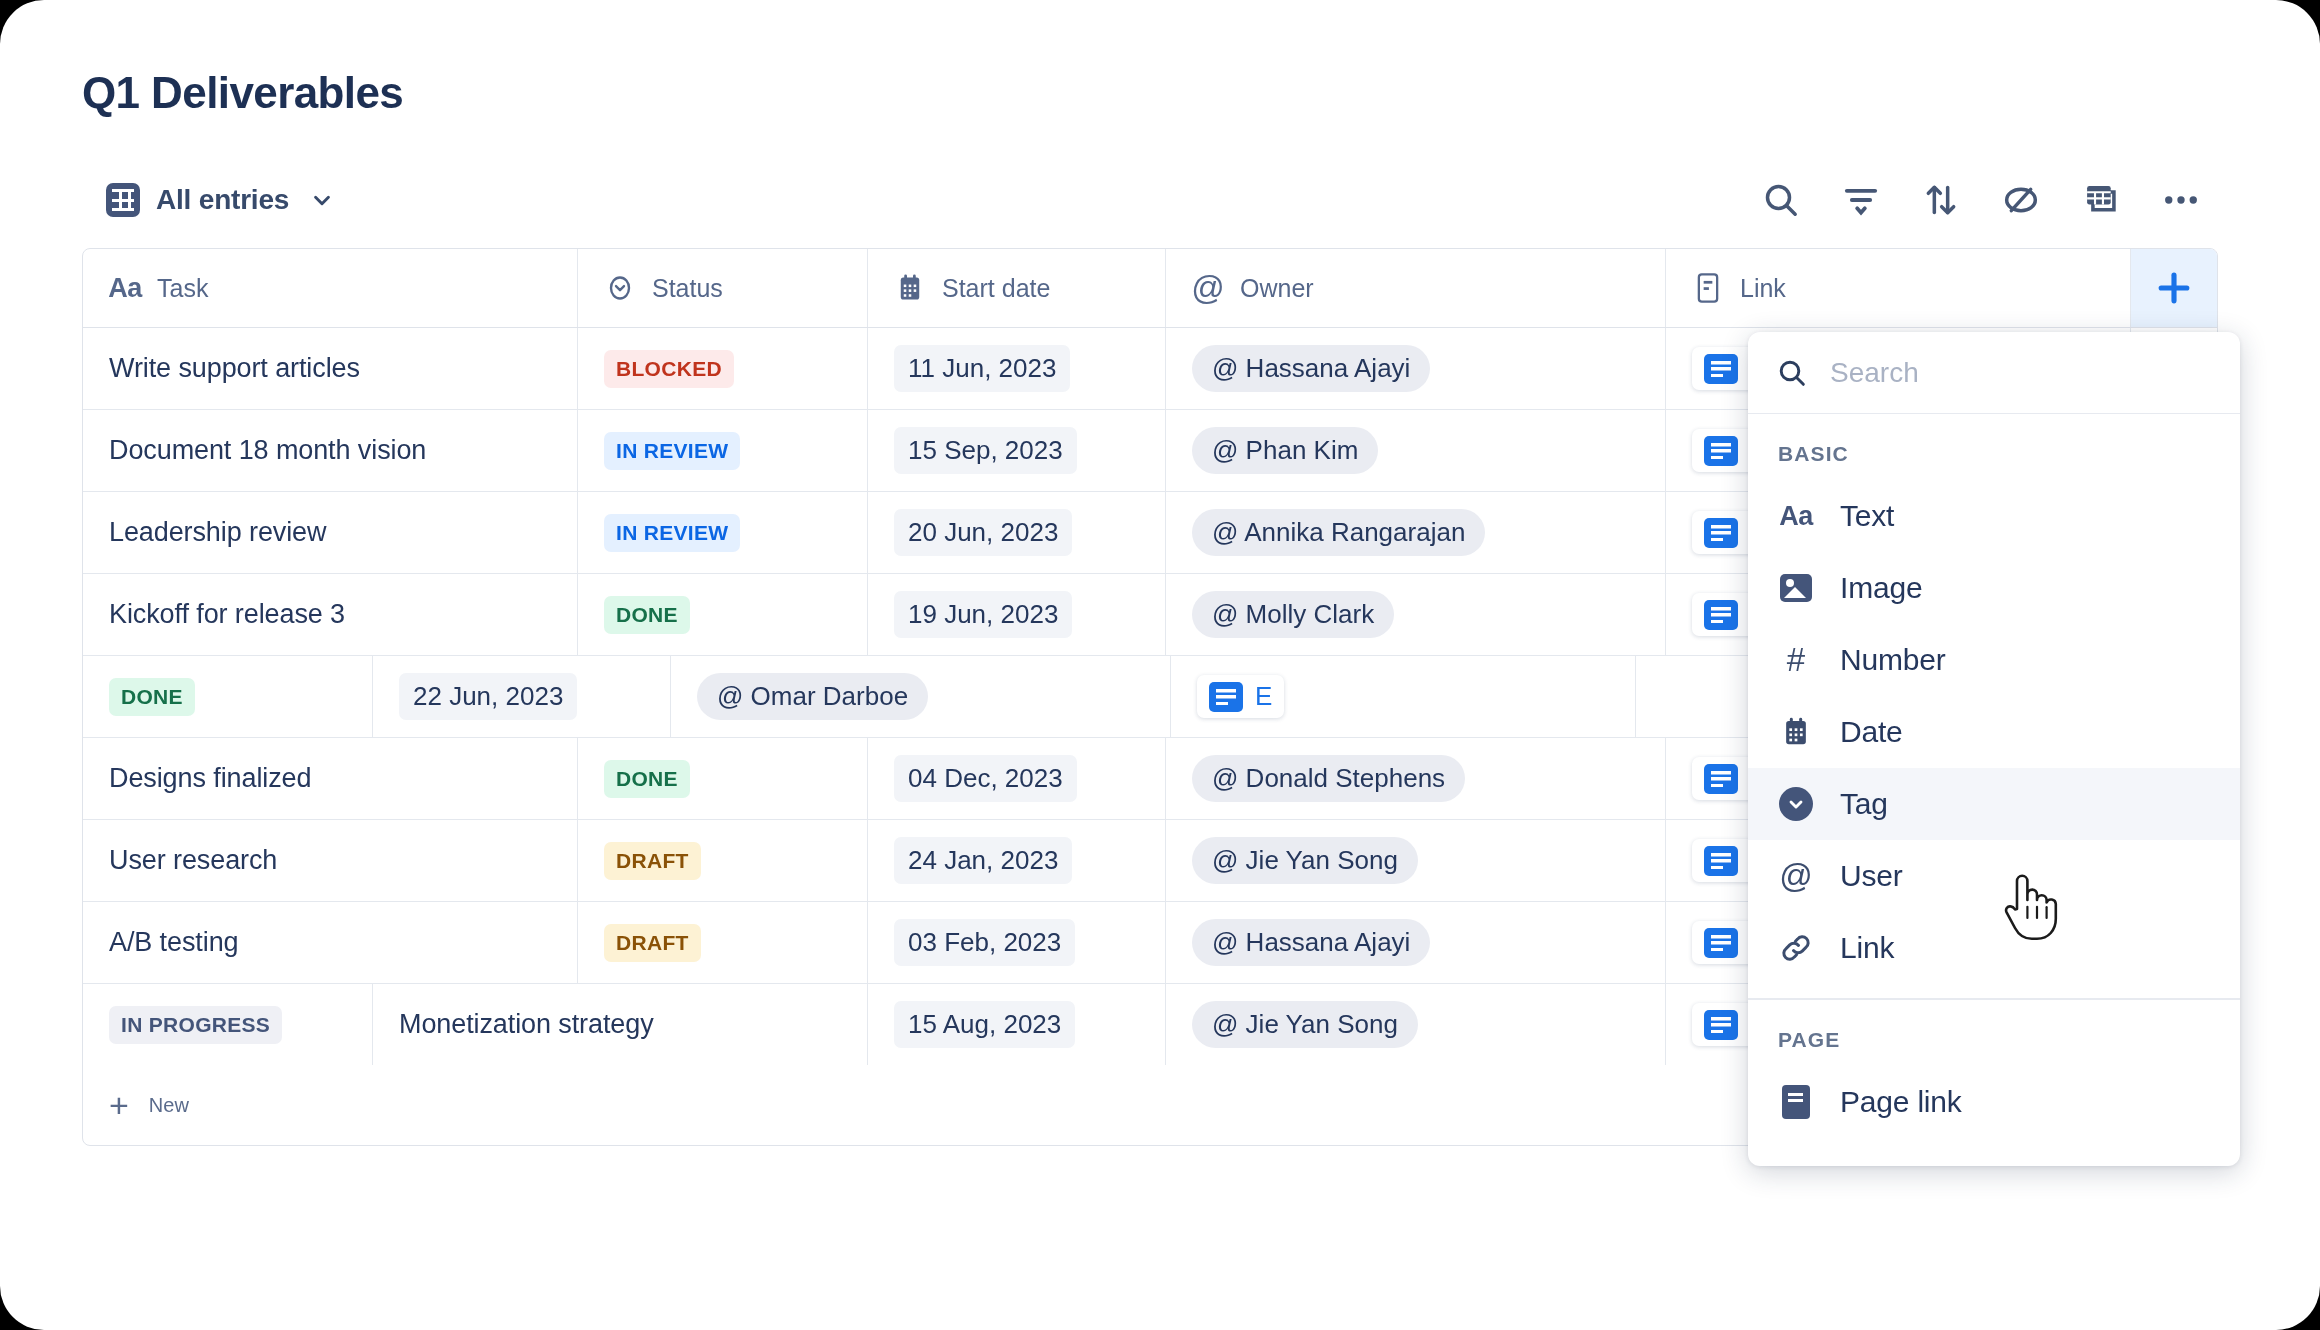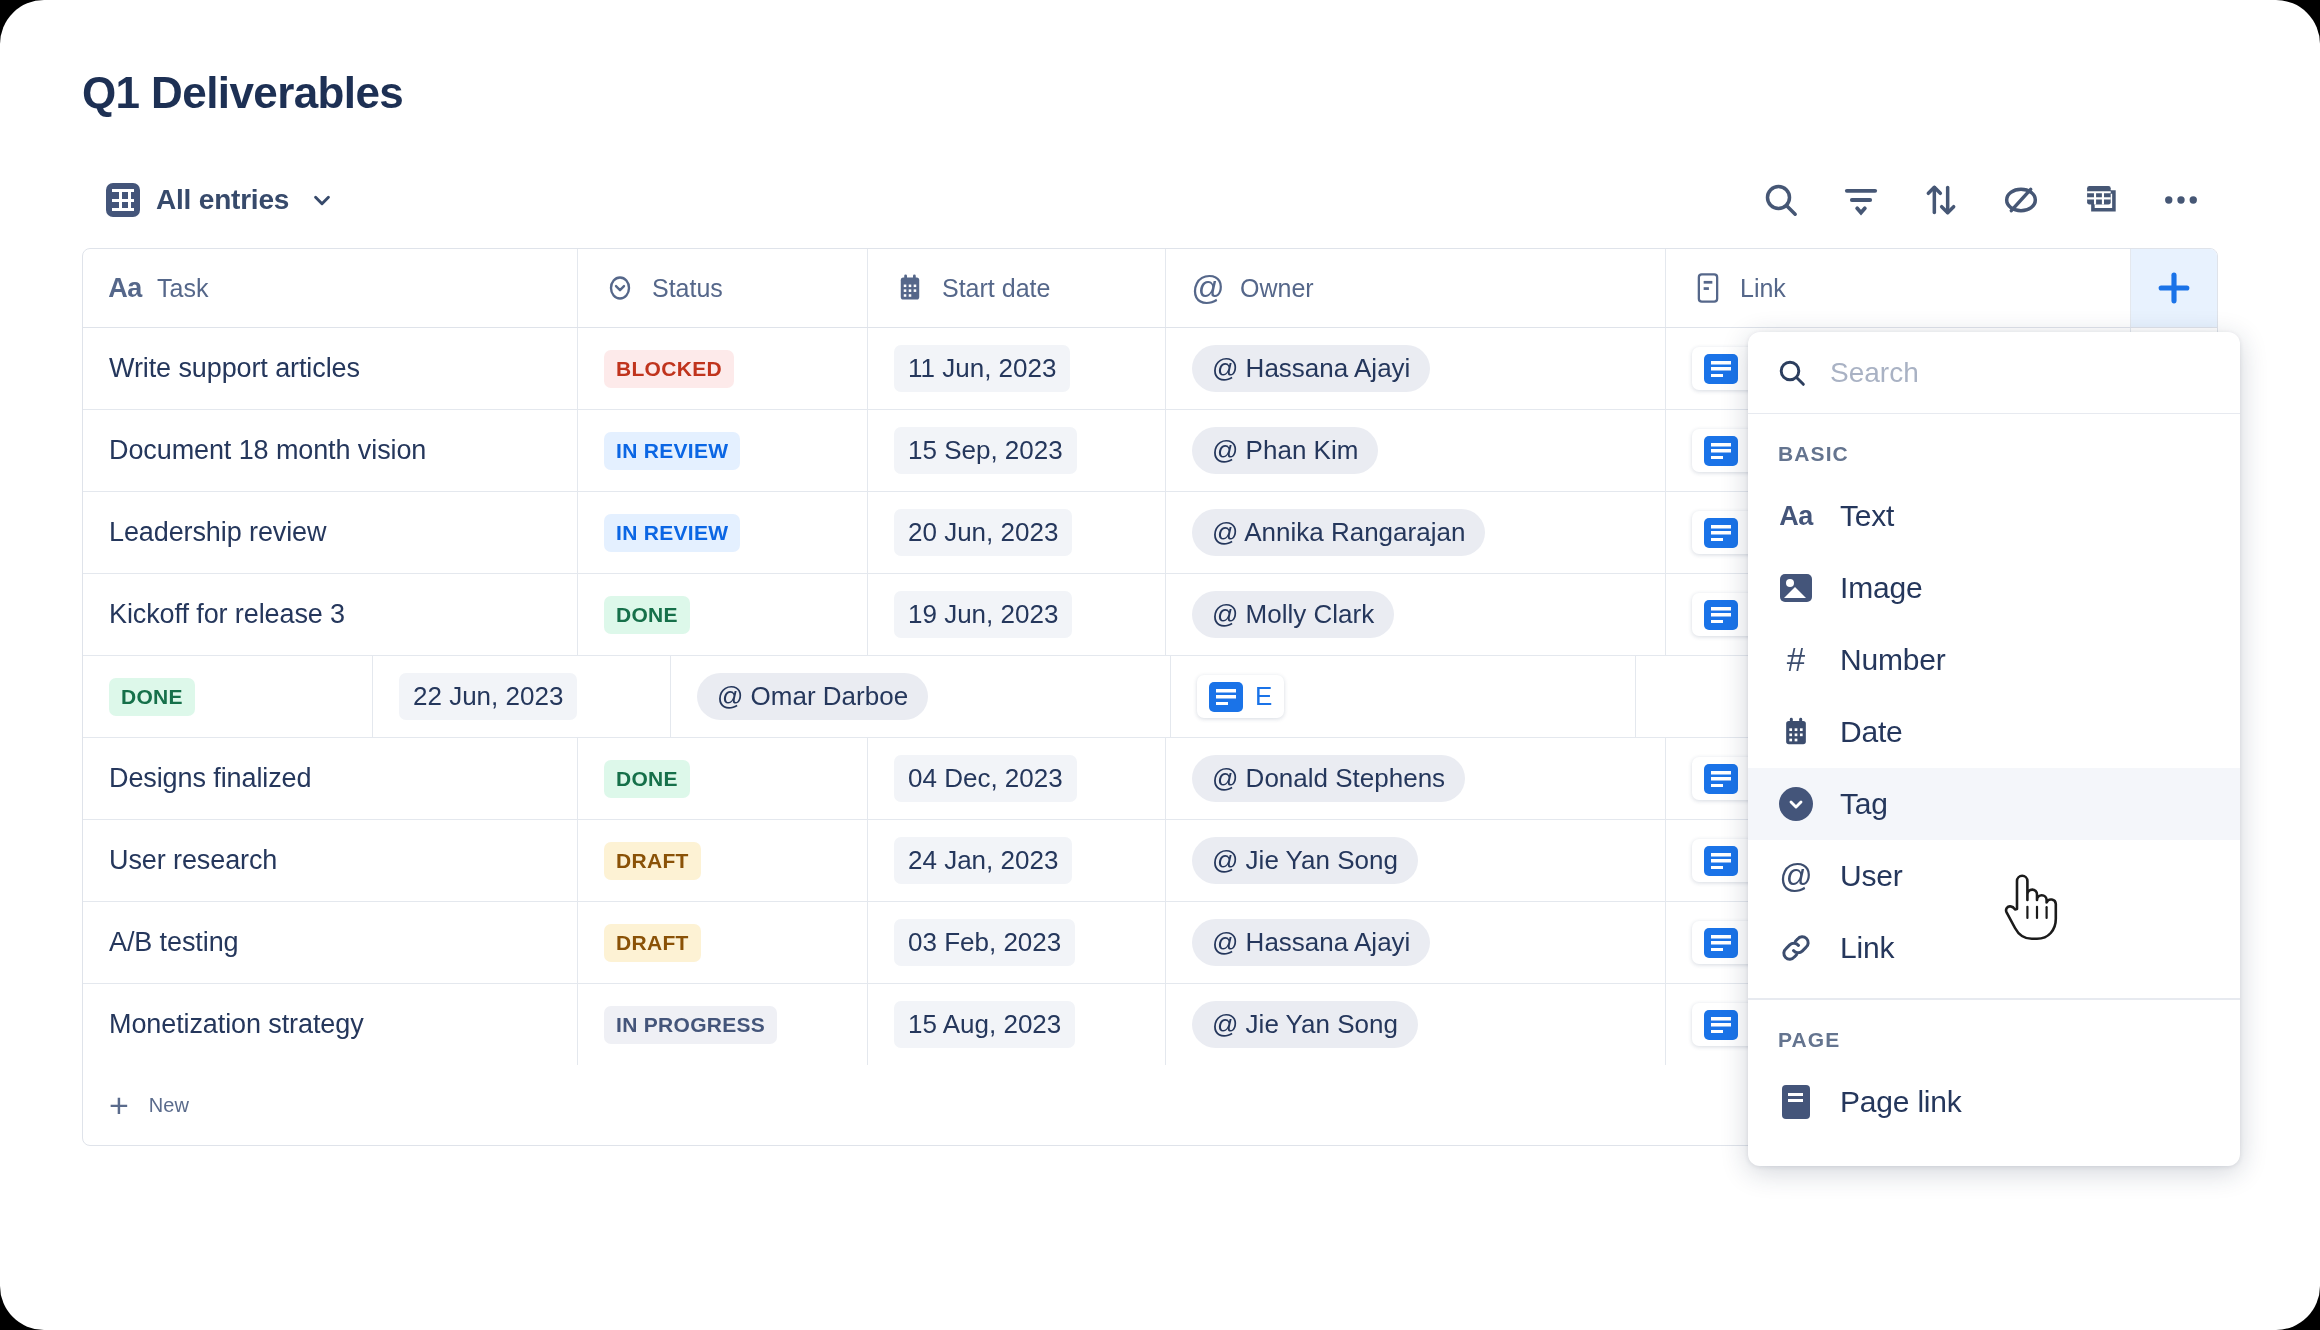--- a/index.html
+++ b/index.html
@@ -625,25 +625,25 @@
           </div>
           <div class="tcell c-link">
             <span class="link-chip">
               <span class="doc"></span>
               <span>E</span>
             </span>
           </div>
           <div class="tcell c-plus"></div>
         </div>
         <div class="trow body-row">
+          <div class="tcell c-status">
+            <span class="badge b-progress">IN PROGRESS</span>
+          </div>
           <div class="tcell c-task">
             <span class="task-text">Monetization strategy</span>
-          </div>
-          <div class="tcell c-status">
-            <span class="badge b-progress">IN PROGRESS</span>
           </div>
           <div class="tcell c-date">
             <span class="pill-date">15 Aug, 2023</span>
           </div>
           <div class="tcell c-owner">
             <span class="pill-user">@ Jie Yan Song</span>
           </div>
           <div class="tcell c-link">
             <span class="link-chip">
               <span class="doc"></span>

